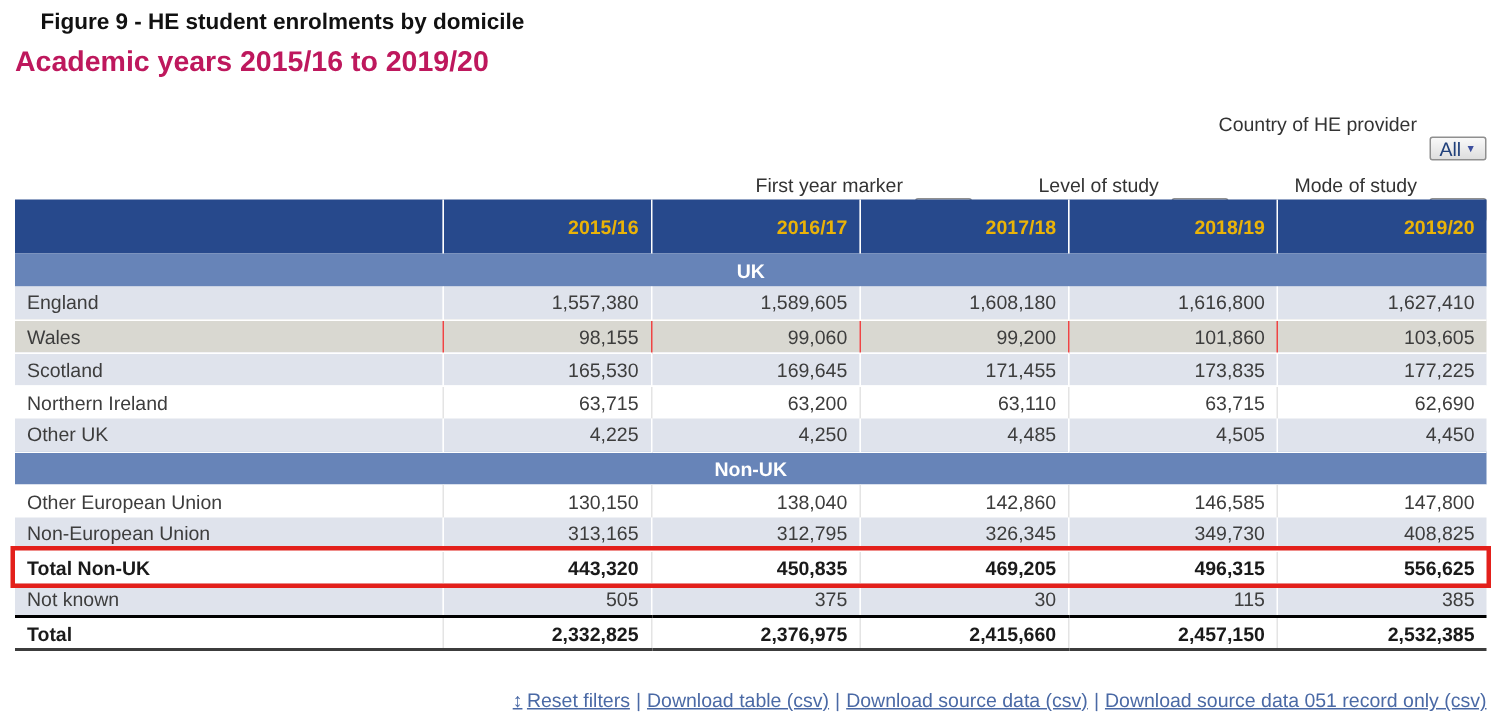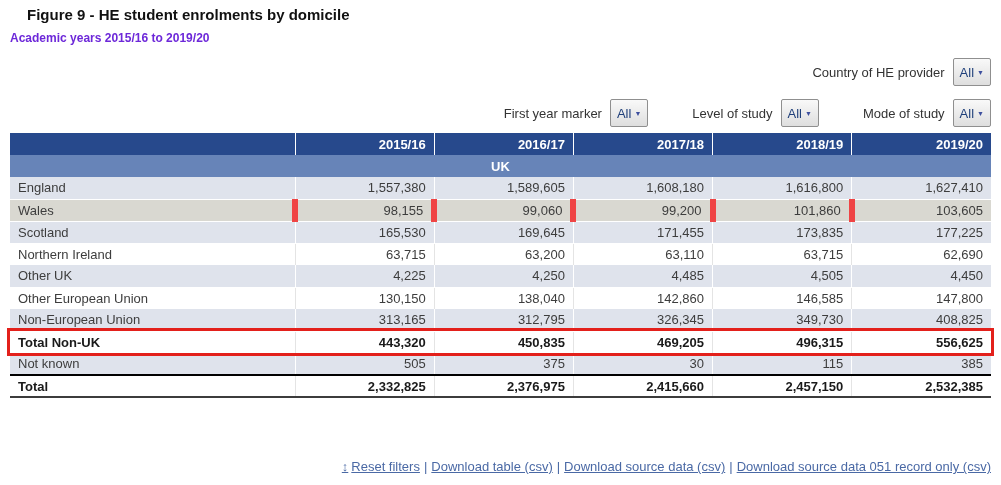--- a/index.html
+++ b/index.html
@@ -6,55 +6,55 @@
     --c-header:#27498c; --c-band:#6784b8; --c-stripe:#dfe3ec; --c-hover:#d9d8d1;
     --c-link:#4a69a5; --c-red:#e3201b; --c-text:#3d3d3d;
   }
   *{box-sizing:border-box;}
   html,body{margin:0;padding:0;}
   body{
     width:1001px;height:485px;position:relative;background:#fff;
     font-family:"Liberation Sans","DejaVu Sans",sans-serif;color:#222;overflow:hidden;
   }
   .title{position:absolute;left:27px;top:6px;font-size:15px;font-weight:bold;color:#111;}
-  .subtitle{position:absolute;left:10px;top:31px;font-size:12px;font-weight:bold;color:#6d28d9;}
+  .subtitle{position:absolute;left:10px;top:31px;font-size:19px;font-weight:bold;color:#be185d;}
 
   .filter-row{position:absolute;right:10px;display:flex;align-items:center;justify-content:flex-end;}
   #filter-row-1{top:58px;}
   #filter-row-2{top:99px;}
   .filter-group{display:flex;align-items:center;}
   .filter-group + .filter-group{margin-left:44px;}
   .f-label{font-size:13px;color:#333;margin-right:8px;white-space:nowrap;}
   .dropdown{
-    min-width:38px;height:28px;padding:0 6px;border:1px solid #8f8f8f;border-radius:2px;
+    min-width:38px;height:16px;padding:0 6px;border:1px solid #8f8f8f;border-radius:2px;
     background:linear-gradient(#f9f9f9,#dedede);display:flex;align-items:center;justify-content:center;
-    font-family:inherit;font-size:13px;color:#1f3f7a;cursor:pointer;
+    font-family:inherit;font-size:13px;color:#1f3f7a;cursor:pointer;margin-top:33px;
   }
   .dd-val{margin-right:3px;}
   .caret{font-size:7px;color:#3d4f9e;line-height:1;}
 
   table{
     position:absolute;left:10px;top:133px;width:981px;
     border-collapse:collapse;table-layout:fixed;font-size:13px;
   }
   col.label-col{width:285px;}
   thead th{
-    background:var(--c-header);color:#ffffff;font-weight:bold;height:22px;
+    background:var(--c-header);color:#eab308;font-weight:bold;height:36px;
     text-align:right;padding:0 8px;border-left:1px solid #fff;
   }
   thead th:first-child{border-left:none;}
   tbody td{height:22px;padding:0 8px;color:var(--c-text);}
   td.label{text-align:left;}
   td.num{text-align:right;}
   tr.section-row td{
     background:var(--c-band);color:#fff;font-weight:bold;text-align:center;
   }
   tr.shade-blue td{background:var(--c-stripe);border-right:1px solid #fff;border-bottom:1px solid #fff;}
   tr.shade-white td{background:#fff;border-right:1px solid #e4e4e4;}
-  tr.shade-hover td{background:var(--c-hover);border-right:6px solid #ef4444;border-bottom:1px solid #fff;}
+  tr.shade-hover td{background:var(--c-hover);border-right:1px solid #ef4444;border-bottom:1px solid #fff;}
   tr.shade-blue td:last-child, tr.shade-white td:last-child, tr.shade-hover td:last-child{border-right:none;}
   tr.total-row td{
     background:#fff;font-weight:bold;color:#1a1a1a;
     border-top:1px solid #c9c9c9;border-right:1px solid #e4e4e4;
   }
   tr.total-row td:last-child{border-right:none;}
   tr.grand-total-row td{
     background:#fff;font-weight:bold;color:#1a1a1a;
     border-top:2px solid #000000;border-bottom:2px solid #3c3c3c;border-right:1px solid #e4e4e4;
   }
@@ -163,20 +163,23 @@
         <td class="num">62,690</td>
       </tr>
       <tr class="shade-blue">
         <td class="label">Other UK</td>
         <td class="num">4,225</td>
         <td class="num">4,250</td>
         <td class="num">4,485</td>
         <td class="num">4,505</td>
         <td class="num">4,450</td>
       </tr>
+      <tr class="section-row">
+        <td colspan="6">Non-UK</td>
+      </tr>
       <tr class="shade-white">
         <td class="label">Other European Union</td>
         <td class="num">130,150</td>
         <td class="num">138,040</td>
         <td class="num">142,860</td>
         <td class="num">146,585</td>
         <td class="num">147,800</td>
       </tr>
       <tr class="shade-blue">
         <td class="label">Non-European Union</td>

